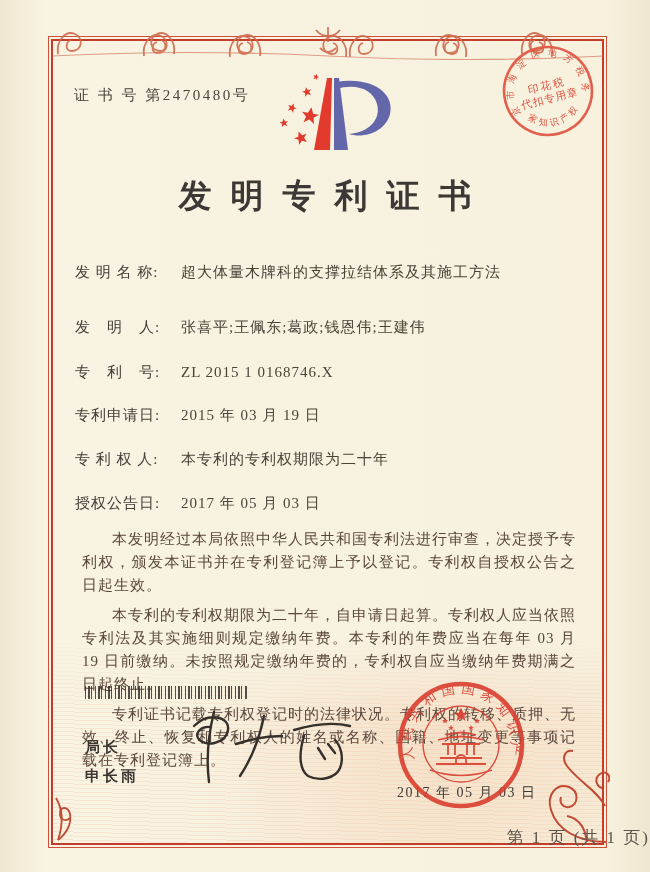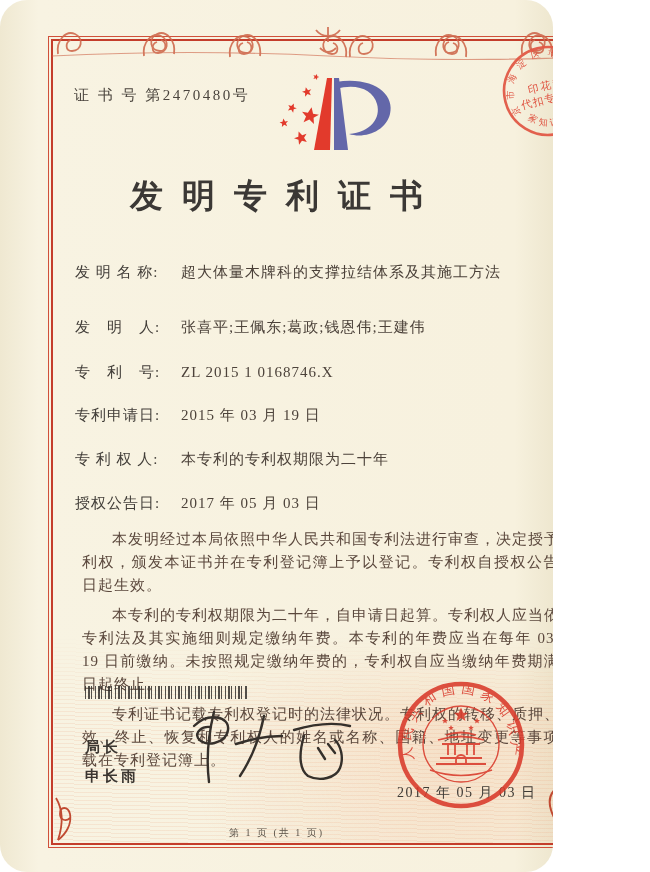--- a/index.html
+++ b/index.html
@@ -1,21 +1,20 @@
 <!DOCTYPE html>
 <html><head>
 <meta charset="utf-8">
 <style>
   html,body{margin:0;padding:0;}
   .page{
-    position:relative; width:553px; height:872px; overflow:hidden;
+    position:relative; width:650px; height:872px; overflow:hidden;
     background:linear-gradient(90deg,#efe8d1,#f8f3e2 7%,#f7f1de 93%,#eee7cf);
     font-family:"Liberation Serif","DejaVu Serif",serif;
     color:#45403a;
-    border-radius:27px;
   }
   .frame-outer{position:absolute; left:48px; top:36px; width:557px; height:810px;
     border:1px solid #d0503a;}
   .frame-inner{position:absolute; left:2px; top:2px; right:2px; bottom:2px;
     border:2px solid #c43d2b;}
   .texture{position:absolute; left:54px; top:636px; width:548px; height:208px; z-index:0;
     background:
       radial-gradient(circle at 72% 55%, rgba(242,166,122,.22), rgba(242,166,122,0) 62%),
       repeating-linear-gradient(1.5deg, rgba(230,148,108,.15) 0 1px, rgba(0,0,0,0) 1px 4px);
     -webkit-mask-image:linear-gradient(180deg,transparent,#000 38%);
@@ -37,22 +36,22 @@
       #2e2b28 3px 5.5px,transparent 5.5px 6.5px,#2e2b28 6.5px 7.5px,transparent 7.5px 10px);}
   .officer{position:absolute; left:85px; top:733px; z-index:1;
     font-family:"DejaVu Sans","Liberation Sans",sans-serif;
     font-size:15px; font-weight:700; letter-spacing:3px; color:#3b3631; line-height:29px;}
   .signature{position:absolute; left:178px; top:698px; width:182px; height:98px; z-index:1;}
   .seal-date{position:absolute; left:397px; top:784px; width:140px; z-index:1;
     font-size:14px; letter-spacing:1.5px; color:#3e3a35;}
   .seal{position:absolute; left:392px; top:676px; width:138px; height:138px; z-index:2; opacity:.88;}
   .flourish-br{position:absolute; left:526px; top:744px; width:84px; height:102px;}
   .flourish-bl{position:absolute; left:54px; top:788px; width:40px; height:54px;}
-  .footer{position:absolute; left:0; top:826px; width:100%; text-align:center; z-index:1;
-    font-size:10px; letter-spacing:2px; color:#5c544a;}
+  .footer{position:absolute; left:0; top:826px; width:100%; text-align:right; z-index:1;
+    font-size:17px; letter-spacing:2px; color:#5c544a;}
 </style>
 </head>
 <body>
 
 <div class="page">
 
   <div class="texture"></div>
 
   <div class="frame-outer">
     <div class="frame-inner"></div>

